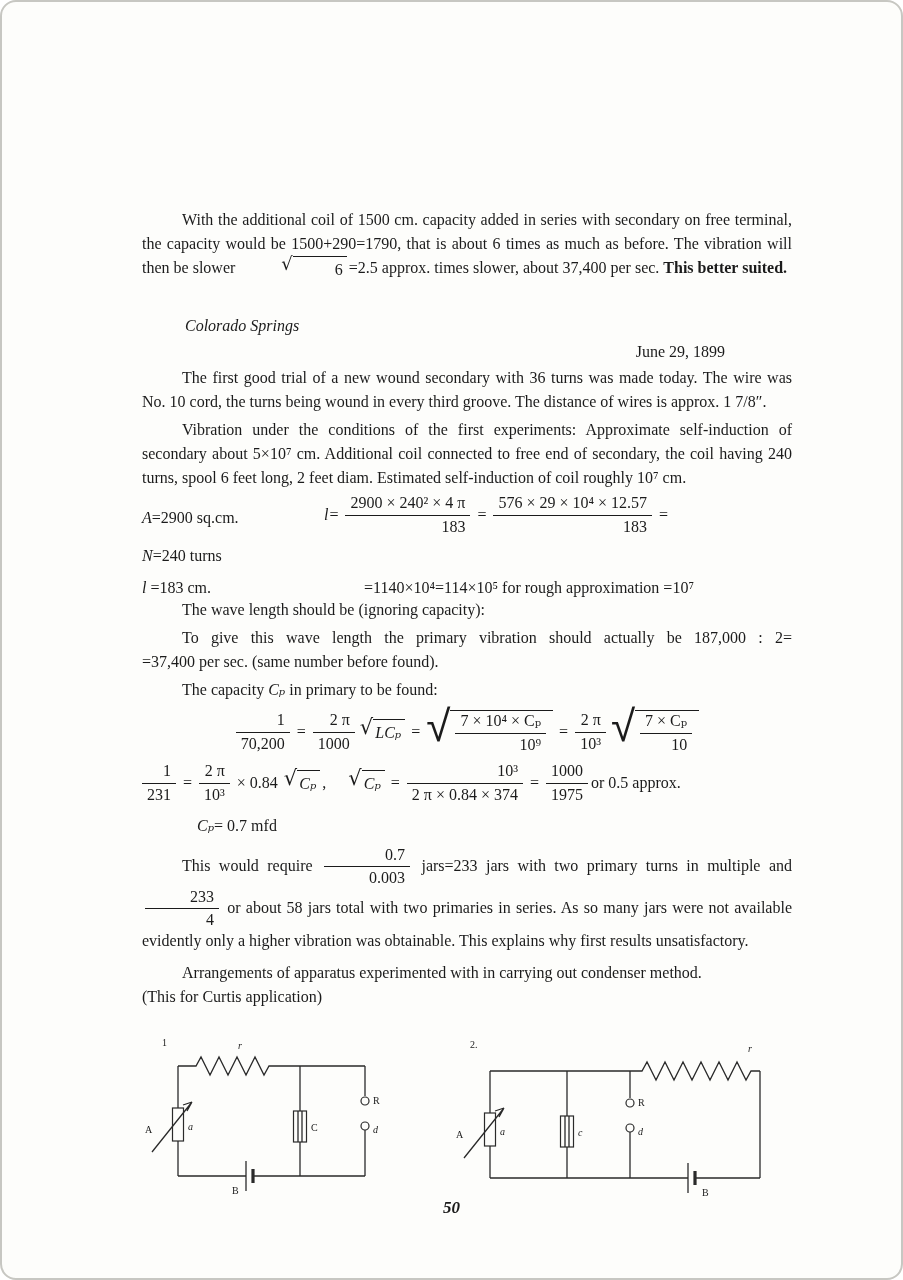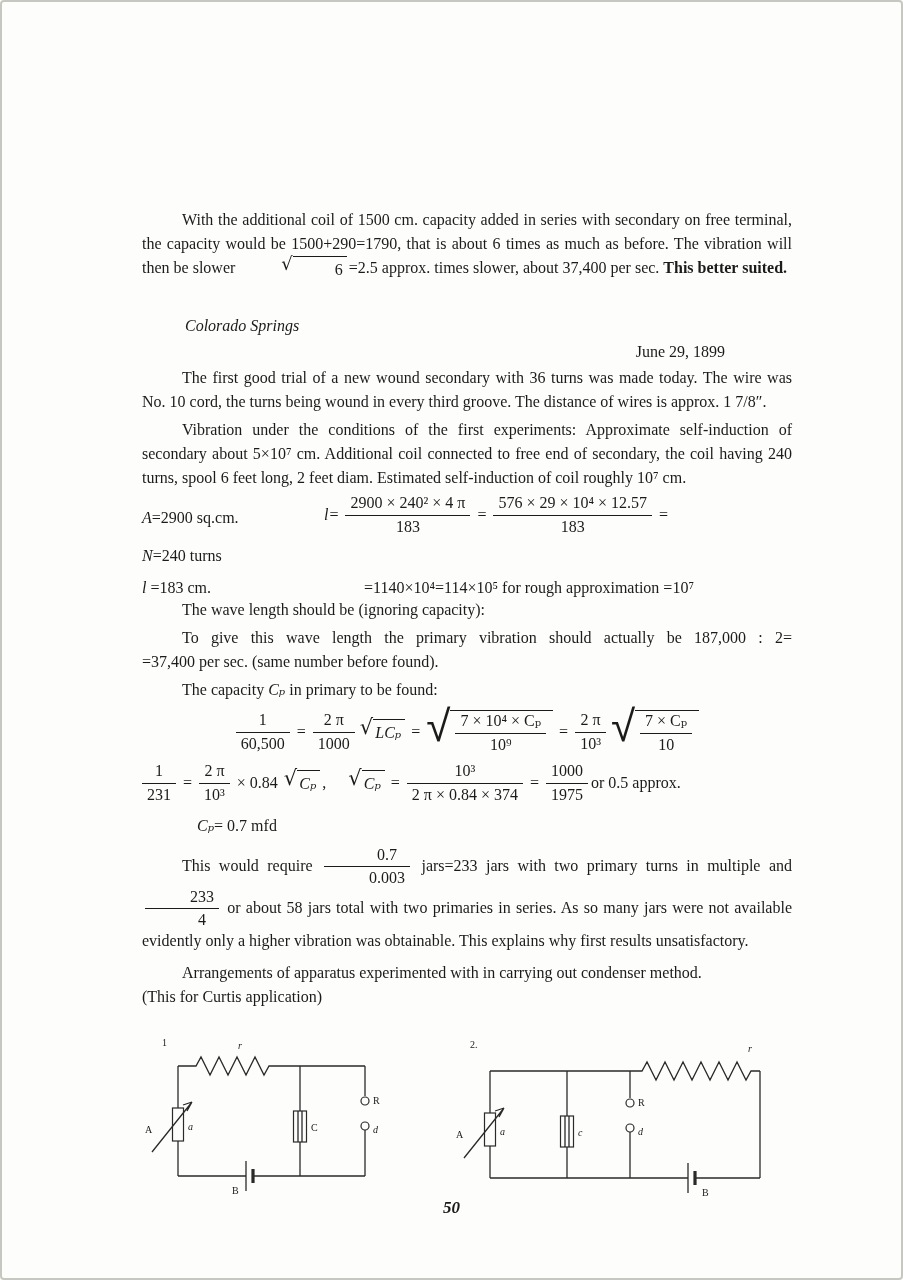--- a/index.html
+++ b/index.html
@@ -1,35 +1,35 @@
 <!DOCTYPE html>
 <html><head>
 <meta charset="utf-8">
 <style>
   html,body { margin:0; padding:0; background:#ffffff; }
   .page {
     position:relative; width:903px; height:1280px; box-sizing:border-box;
     background:#fdfdfb; color:#1b1b1b;
-    border:2px solid #c7c7c2; border-radius:4px; overflow:hidden;
+    border:2px solid #c7c7c2; border-radius:16px; overflow:hidden;
     font-family:"Liberation Serif","DejaVu Serif",serif;
     font-size:16px; line-height:24px;
   }
   .content { position:absolute; left:140px; top:0; width:650px; }
   .para { margin:0; text-align:justify; }
   .indent { text-indent:40px; }
   .jlast { text-align:justify; text-align-last:justify; }
   .mt { margin-top:4px; }
   b { font-weight:700; }
   i, .var { font-style:italic; }
 
   .heading-cs { margin-top:32px; padding-left:43px; font-style:italic; }
   .dateline { margin-top:2px; text-align:right; padding-right:67px; }
 
   
-  .frac { display:inline-block; vertical-align:middle; text-align:center; margin:0 3px; line-height:1.15; }
+  .frac { display:inline-block; vertical-align:middle; text-align:right; margin:0 3px; line-height:1.15; }
   .frac .fn { display:block; padding:0 5px 2px; }
   .frac .fd { display:block; border-top:1.3px solid #1b1b1b; padding:2px 5px 0; }
 
   
   .sqrt { display:inline-flex; align-items:stretch; vertical-align:middle; margin:0 2px; }
   .sqrt .rsign { align-self:flex-start; font-size:21px; line-height:19px; transform:translateY(-1px); font-family:"DejaVu Sans",sans-serif; }
   .sqrt .rbody { border-top:1.4px solid #1b1b1b; padding:1px 4px 0 2px; display:inline-flex; align-items:center; }
   .sqrt.tall .rsign { font-size:44px; line-height:36px; font-weight:200; transform:translateY(-2px); }
   .sqrt.inline .rsign { font-size:18px; line-height:17px; }
 
@@ -104,21 +104,21 @@
     <p class="para indent">The wave length should be (ignoring capacity):</p>
 
     <div class="para indent jlast mt">To give this wave length the primary vibration should actually be 187,000 : 2=</div>
     <div class="para">=37,400 per sec. (same number before found).</div>
 
     <p class="para indent mt"><span>The capacity </span><i>Cₚ</i><span> in primary to be found:</span></p>
 
     <div class="eqrow eq-center" style="margin-top:8px">
       <span class="frac">
           <span class="fn">1</span>
-          <span class="fd">60,500</span>
+          <span class="fd">70,200</span>
         </span>
       <span class="eqsign">=</span>
       <span class="frac">
           <span class="fn">2 π</span>
           <span class="fd">1000</span>
         </span>
       <span class="sqrt">
           <span class="rsign">√</span>
           <span class="rbody var">LCₚ</span>
         </span>

